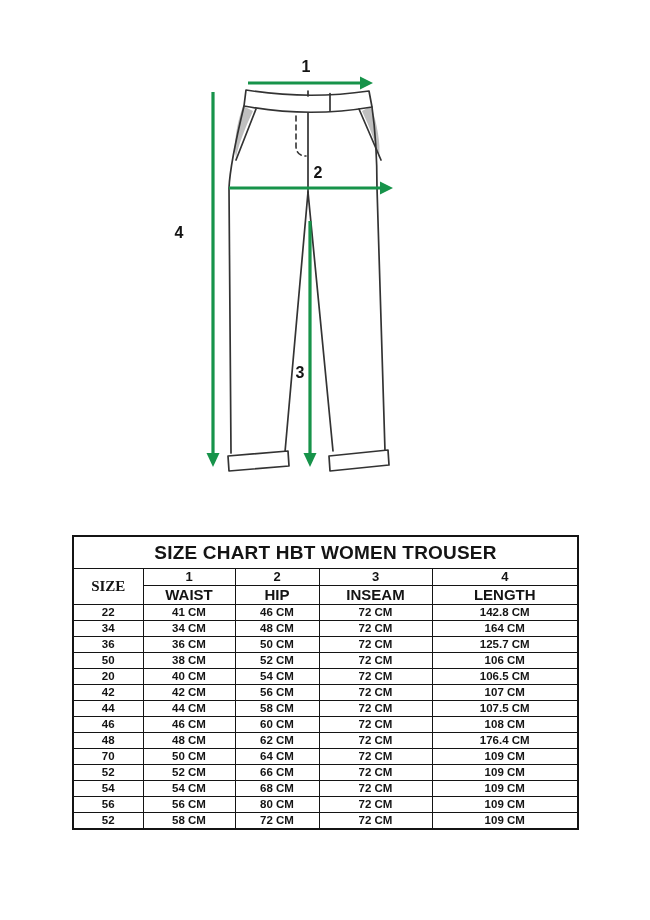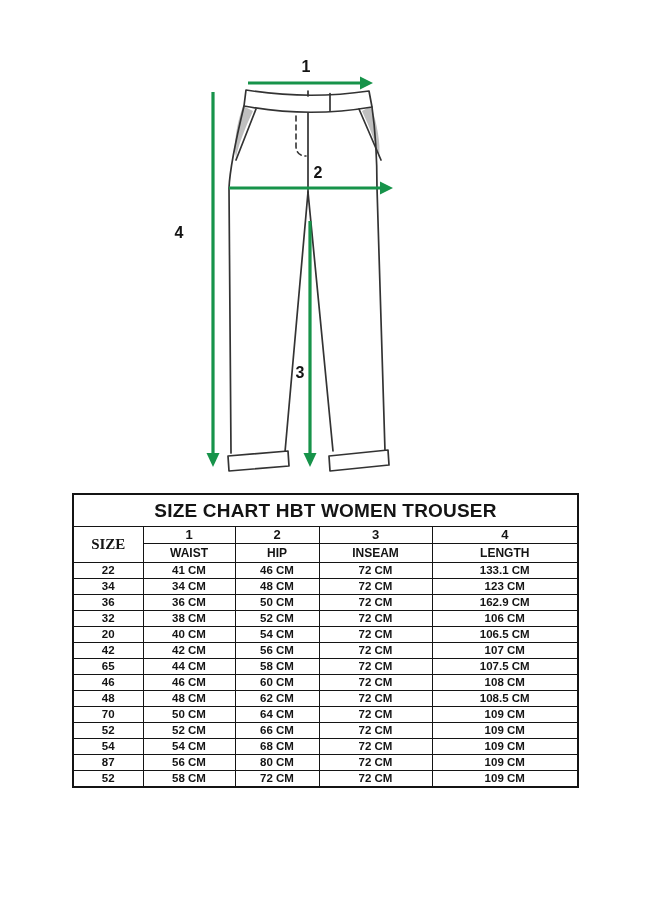--- a/index.html
+++ b/index.html
@@ -17,37 +17,37 @@
   .diagram svg{display:block;width:650px;height:500px;}
   .outline{fill:none;stroke:#333333;stroke-width:1.7;stroke-linejoin:round;stroke-linecap:round;}
   .outline-fill{fill:#ffffff;stroke:#333333;stroke-width:1.7;stroke-linejoin:round;}
   .pocket-shade{fill:#b4b4b4;stroke:none;opacity:.85;}
   .fly-dash{fill:none;stroke:#333333;stroke-width:1.6;stroke-dasharray:5 4;stroke-linecap:round;}
   .measure-line{fill:none;stroke-width:3.2;stroke-linecap:butt;}
   .measure-head{stroke:none;}
   .measure-label{font-family:"Liberation Sans",sans-serif;font-weight:bold;font-size:16px;fill:#141414;}
   
   .size-table{
-    position:absolute;left:72px;top:493px;width:505px;
+    position:absolute;left:72px;top:535px;width:505px;
     border-collapse:collapse;table-layout:fixed;
     border:2px solid #141414;
     font-family:"Liberation Sans",sans-serif;
     padding-left:24px;
   }
   .size-table th,.size-table td{
     border:1px solid #141414;
     text-align:center;vertical-align:middle;
     font-weight:bold;color:#141414;
     padding:0;line-height:1.05;
     white-space:nowrap;overflow:hidden;
   }
   .size-table .title-cell{height:31px;font-size:19px;letter-spacing:.2px;}
   .size-table .size-head{font-size:15px;font-family:Liberation Serif, serif;}
   .size-table .num-head{height:16px;font-size:13px;}
-  .size-table .name-head{height:18px;font-size:12px;}
+  .size-table .name-head{height:18px;font-size:15px;}
   .size-table td{height:15px;font-size:11.5px;}
 </style>
 </head>
 <body>
 
 <div class="diagram">
   <svg viewBox="0 0 650 500" xmlns="http://www.w3.org/2000/svg">
 
     <g>
 
@@ -128,77 +128,77 @@
       <th class="name-head">INSEAM</th>
       <th class="name-head">LENGTH</th>
     </tr>
   </thead>
   <tbody id="size-table-body">
       <tr>
         <td>22</td>
         <td>41 CM</td>
         <td>46 CM</td>
         <td>72 CM</td>
-        <td>133.1 CM</td>
+        <td>142.8 CM</td>
       </tr>
       <tr>
         <td>34</td>
         <td>34 CM</td>
         <td>48 CM</td>
         <td>72 CM</td>
-        <td>123 CM</td>
+        <td>164 CM</td>
       </tr>
       <tr>
         <td>36</td>
         <td>36 CM</td>
         <td>50 CM</td>
         <td>72 CM</td>
-        <td>162.9 CM</td>
-      </tr>
-      <tr>
-        <td>32</td>
+        <td>125.7 CM</td>
+      </tr>
+      <tr>
+        <td>50</td>
         <td>38 CM</td>
         <td>52 CM</td>
         <td>72 CM</td>
         <td>106 CM</td>
       </tr>
       <tr>
         <td>20</td>
         <td>40 CM</td>
         <td>54 CM</td>
         <td>72 CM</td>
         <td>106.5 CM</td>
       </tr>
       <tr>
         <td>42</td>
         <td>42 CM</td>
         <td>56 CM</td>
         <td>72 CM</td>
         <td>107 CM</td>
       </tr>
       <tr>
-        <td>65</td>
+        <td>44</td>
         <td>44 CM</td>
         <td>58 CM</td>
         <td>72 CM</td>
         <td>107.5 CM</td>
       </tr>
       <tr>
         <td>46</td>
         <td>46 CM</td>
         <td>60 CM</td>
         <td>72 CM</td>
         <td>108 CM</td>
       </tr>
       <tr>
         <td>48</td>
         <td>48 CM</td>
         <td>62 CM</td>
         <td>72 CM</td>
-        <td>108.5 CM</td>
+        <td>176.4 CM</td>
       </tr>
       <tr>
         <td>70</td>
         <td>50 CM</td>
         <td>64 CM</td>
         <td>72 CM</td>
         <td>109 CM</td>
       </tr>
       <tr>
         <td>52</td>
@@ -208,21 +208,21 @@
         <td>109 CM</td>
       </tr>
       <tr>
         <td>54</td>
         <td>54 CM</td>
         <td>68 CM</td>
         <td>72 CM</td>
         <td>109 CM</td>
       </tr>
       <tr>
-        <td>87</td>
+        <td>56</td>
         <td>56 CM</td>
         <td>80 CM</td>
         <td>72 CM</td>
         <td>109 CM</td>
       </tr>
       <tr>
         <td>52</td>
         <td>58 CM</td>
         <td>72 CM</td>
         <td>72 CM</td>

